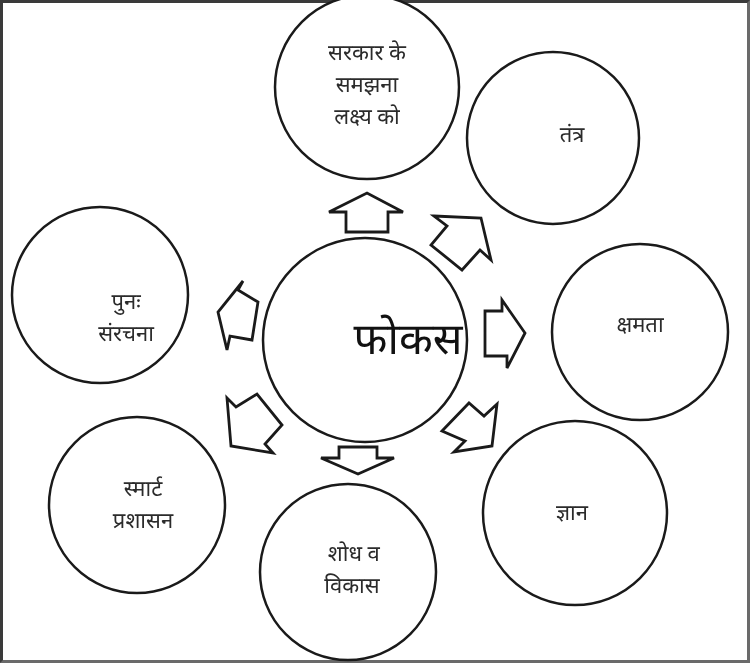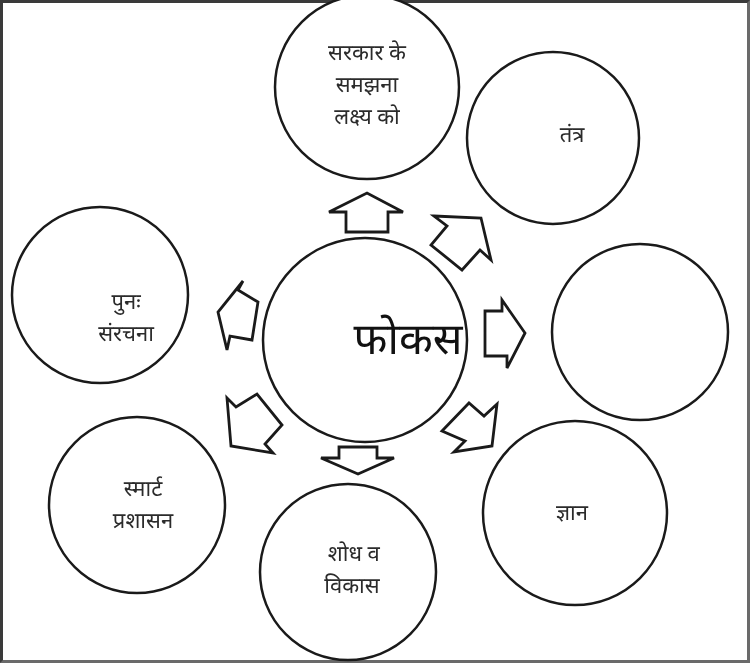--- a/index.html
+++ b/index.html
@@ -64,20 +64,21 @@
   <span>सरकार के</span>
   <span>समझना</span>
   <span>लक्ष्य को</span>
 </div>
 
 <div class="lbl" style="left:572px; top:135px;">
   <span>तंत्र</span>
 </div>
 
 <div class="lbl" style="left:640px; top:325px;">
+  <span>क्षमता</span>
 </div>
 
 <div class="lbl" style="left:572px; top:513px;">
   <span>ज्ञान</span>
 </div>
 
 <div class="lbl" style="left:352px; top:570px;text-align:right;">
   <span>शोध व</span>
   <span>विकास</span>
 </div>

